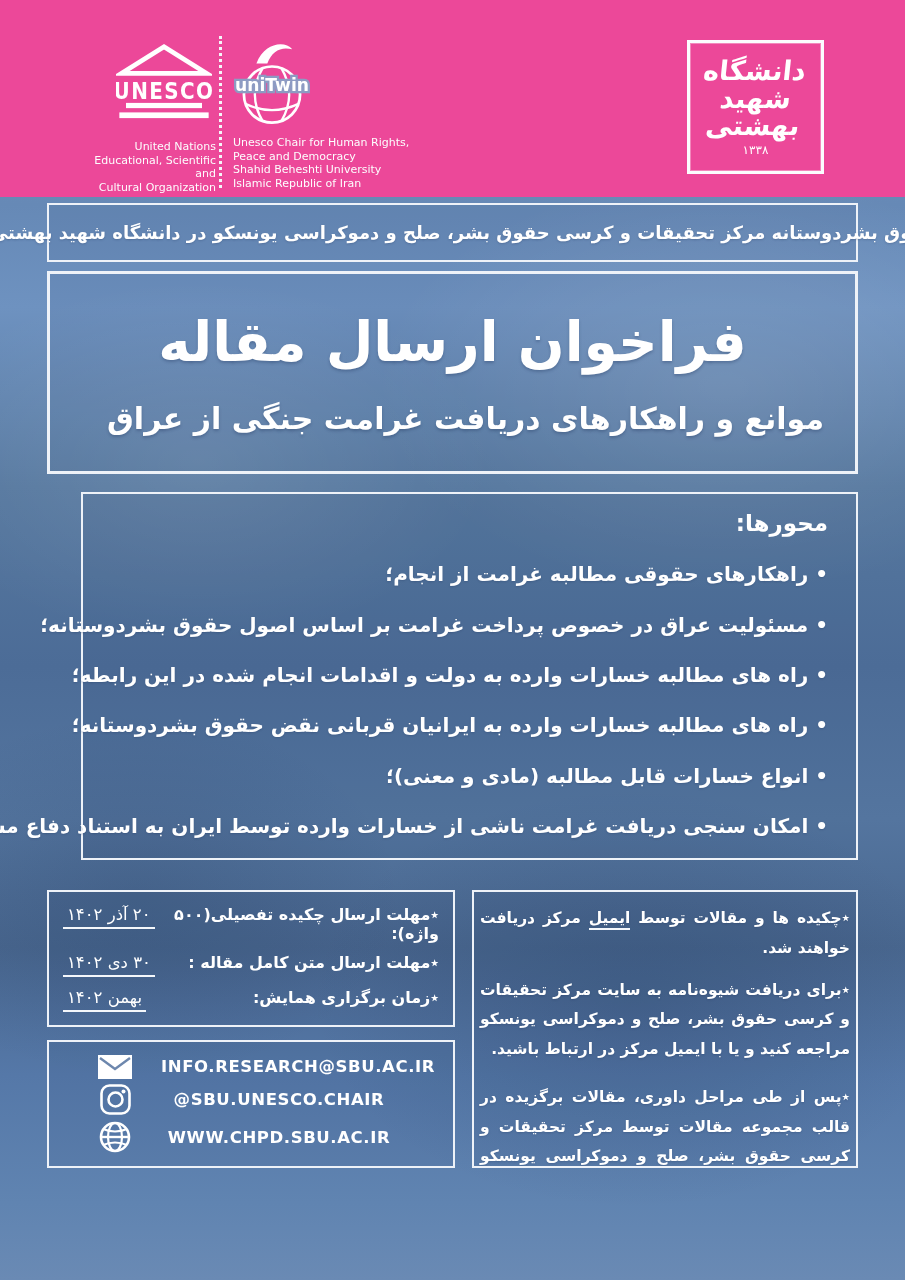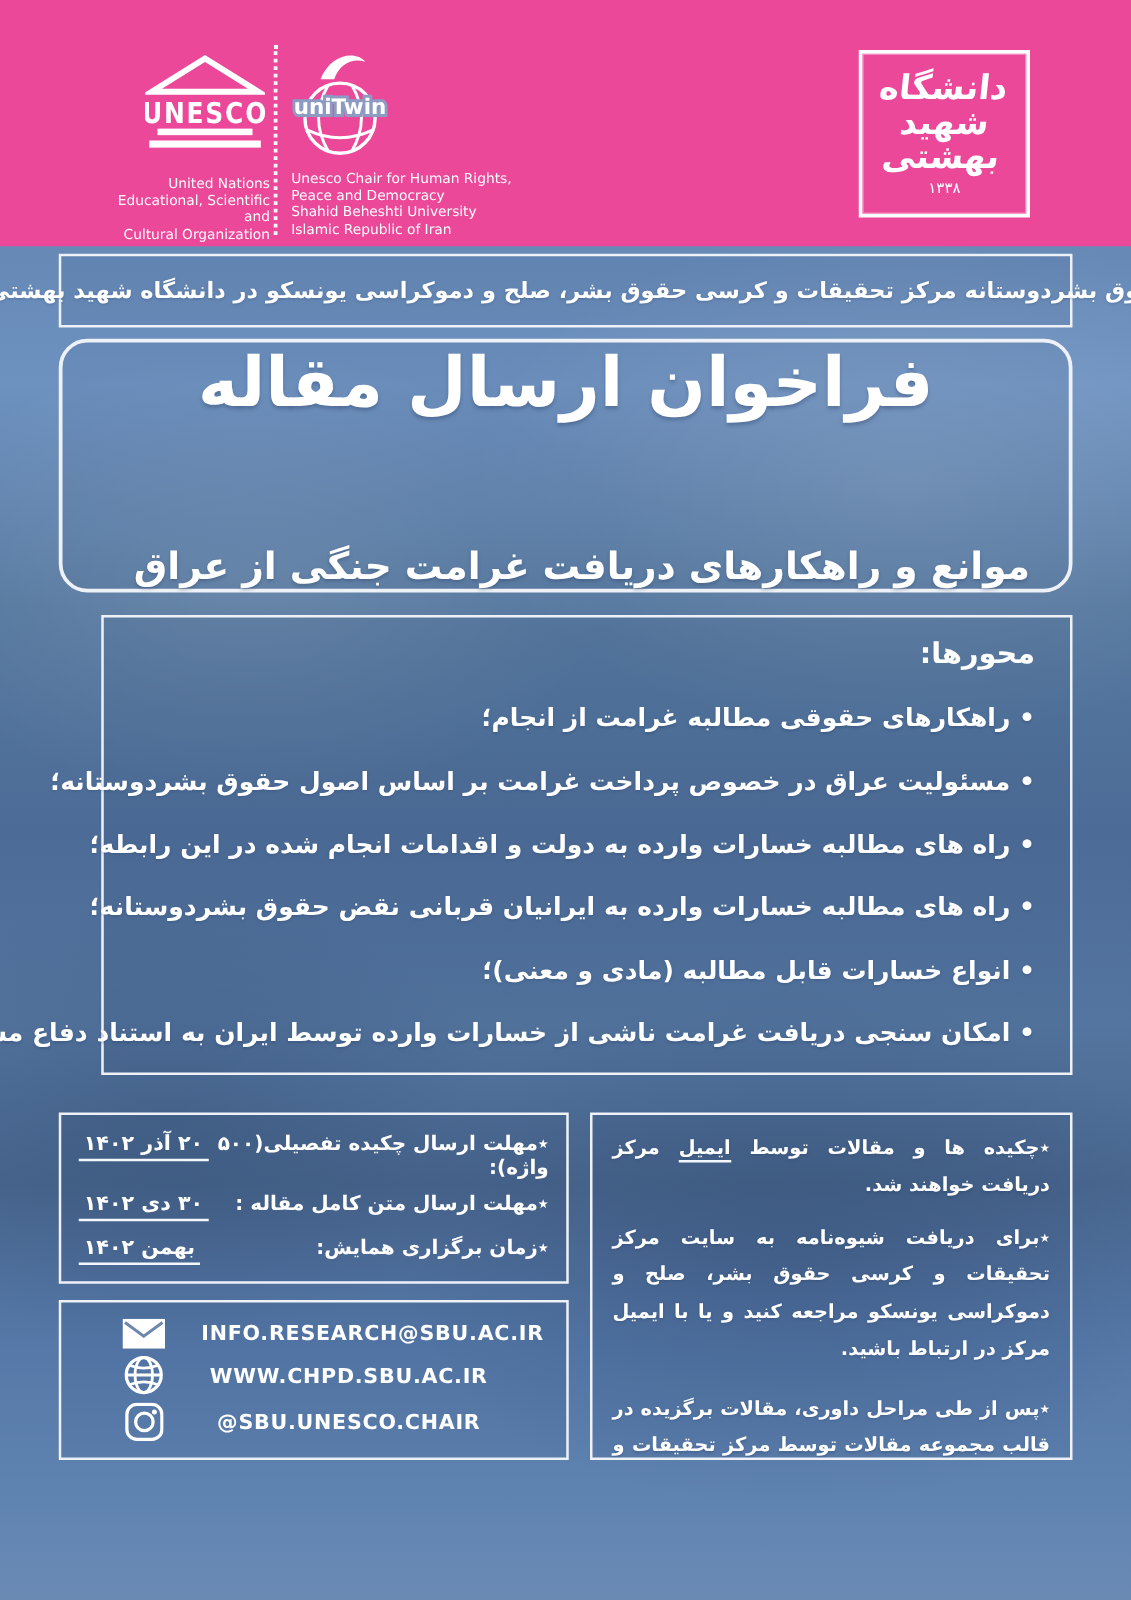--- a/index.html
+++ b/index.html
@@ -21,36 +21,36 @@
   .unitwin-block{position:absolute;left:233px;top:40px;width:180px;}
   .unitwin-caption{margin-top:4px;font-size:11px;line-height:13.5px;color:#fdfdfe;text-align:left;}
   .sbu-box{position:absolute;left:687px;top:40px;width:131px;height:128px;border:3px solid #fbfcfe;
     box-shadow:inset 0 0 0 1px rgba(255,255,255,.35);display:flex;flex-direction:column;align-items:center;justify-content:center;}
   .sbu-cal{font-size:27px;font-weight:bold;line-height:1.02;text-align:center;width:95px;transform:skewX(-6deg);}
   .sbu-year{font-size:12px;font-weight:normal;margin-top:3px;letter-spacing:2px;}
   
   .frame{position:absolute;border:2px solid #eef2f8;background:rgba(25,45,85,0.05);}
   .banner{left:47px;right:47px;top:203px;height:55px;display:flex;align-items:center;justify-content:center;}
   .banner-text{direction:rtl;font-weight:bold;font-size:18px;white-space:nowrap;letter-spacing:-0.2px;text-shadow:0 1px 2px rgba(30,50,90,.25);}
-  .title-box{left:47px;right:47px;top:271px;height:197px;border-width:3px;display:flex;flex-direction:column;align-items:center;justify-content:space-between;gap:27px;border-radius:23px;}
+  .title-box{left:47px;right:47px;top:271px;height:197px;border-width:3px;display:flex;flex-direction:column;align-items:center;justify-content:center;gap:27px;}
   .page-title{direction:rtl;font-weight:bold;font-size:55px;text-shadow:0 2px 3px rgba(30,50,90,.3);}
   .page-subtitle{direction:rtl;font-weight:bold;font-size:30px;text-shadow:0 2px 3px rgba(30,50,90,.3);margin-left:26px;}
   .topics-box{left:47px;right:47px;top:492px;height:368px;direction:rtl;display:flex;flex-direction:column;justify-content:space-between;padding:16px 28px 20px 20px;box-sizing:border-box;margin-left:34px;}
   .topics-heading{font-weight:bold;font-size:23px;}
   .topic-item{font-weight:bold;font-size:20px;white-space:nowrap;text-shadow:0 1px 2px rgba(30,50,90,.25);}
   
   .deadlines-box{left:47px;top:890px;width:408px;height:137px;direction:rtl;display:flex;flex-direction:column;justify-content:space-around;padding:8px 14px;box-sizing:border-box;}
   .deadline-row{display:flex;justify-content:space-between;align-items:baseline;}
   .deadline-label{font-weight:bold;font-size:16px;}
-  .deadline-value{font-weight:bold;font-size:16.5px;border-bottom:2px solid #f4f7fb;padding:0 4px 3px 4px;white-space:nowrap;}
+  .deadline-value{font-weight:normal;font-size:16.5px;border-bottom:2px solid #f4f7fb;padding:0 4px 3px 4px;white-space:nowrap;}
   .contact-box{left:47px;top:1040px;width:408px;height:128px;display:flex;flex-direction:column;justify-content:space-around;padding:10px 0;box-sizing:border-box;}
   .contact-row{display:flex;align-items:center;}
   .contact-icon{width:36px;display:flex;justify-content:center;margin-left:48px;flex:0 0 36px;}
   .contact-text{flex:1;text-align:center;font-weight:bold;font-size:16.5px;letter-spacing:0.6px;margin-right:56px;padding-left:28px;}
-  .notes-box{left:472px;top:890px;width:386px;height:278px;direction:rtl;padding:12px 16px;box-sizing:border-box;overflow:hidden;}
+  .notes-box{left:472px;top:890px;width:386px;height:278px;direction:rtl;padding:12px 6px;box-sizing:border-box;overflow:hidden;}
   .note{font-weight:bold;font-size:15.5px;line-height:1.92;text-align:justify;margin-bottom:12px;text-shadow:0 1px 2px rgba(30,50,90,.25);}
   .note .u{border-bottom:2px solid #f4f7fb;padding-bottom:1px;}
   svg{display:block;}
 </style>
 </head>
 <body>
 
 <div class="top-band">
 
   <div class="unesco-block">
@@ -132,39 +132,39 @@
     <span class="contact-icon">
       <svg width="34" height="24" viewBox="0 0 34 24">
         <rect x="0" y="0" width="34" height="24" fill="#ffffff"></rect>
         <polyline points="2,3 17,14 32,3" fill="none" stroke="#6d87ad" stroke-width="2.4"></polyline>
       </svg>
     </span>
     <span class="contact-text">INFO.RESEARCH@SBU.AC.IR</span>
   </div>
   <div class="contact-row">
     <span class="contact-icon">
+      <svg width="31" height="31" viewBox="0 0 31 31">
+        <rect x="1.5" y="1.5" width="28" height="28" rx="8" fill="none" stroke="#ffffff" stroke-width="2.6"></rect>
+        <circle cx="15.5" cy="15.5" r="7" fill="none" stroke="#ffffff" stroke-width="2.6"></circle>
+        <circle cx="23.5" cy="7.5" r="2" fill="#ffffff"></circle>
+      </svg>
+    </span>
+    <span class="contact-text">@SBU.UNESCO.CHAIR</span>
+  </div>
+  <div class="contact-row">
+    <span class="contact-icon">
       <svg width="32" height="32" viewBox="0 0 32 32">
         <circle cx="16" cy="16" r="14" fill="none" stroke="#ffffff" stroke-width="2.6"></circle>
         <line x1="2" y1="16" x2="30" y2="16" stroke="#ffffff" stroke-width="2.4"></line>
         <path d="M4 8 Q16 13 28 8" fill="none" stroke="#ffffff" stroke-width="2.2"></path>
         <path d="M4 24 Q16 19 28 24" fill="none" stroke="#ffffff" stroke-width="2.2"></path>
         <ellipse cx="16" cy="16" rx="7" ry="14" fill="none" stroke="#ffffff" stroke-width="2.2"></ellipse>
       </svg>
     </span>
     <span class="contact-text">WWW.CHPD.SBU.AC.IR</span>
   </div>
-  <div class="contact-row">
-    <span class="contact-icon">
-      <svg width="31" height="31" viewBox="0 0 31 31">
-        <rect x="1.5" y="1.5" width="28" height="28" rx="8" fill="none" stroke="#ffffff" stroke-width="2.6"></rect>
-        <circle cx="15.5" cy="15.5" r="7" fill="none" stroke="#ffffff" stroke-width="2.6"></circle>
-        <circle cx="23.5" cy="7.5" r="2" fill="#ffffff"></circle>
-      </svg>
-    </span>
-    <span class="contact-text">@SBU.UNESCO.CHAIR</span>
-  </div>
 </div>
 
 <div class="frame notes-box">
   <div class="note"><span>٭چکیده ها و مقالات توسط </span><span class="u">ایمیل</span><span> مرکز دریافت خواهند شد.</span></div>
   <div class="note" style="margin-bottom:18px;">٭برای دریافت شیوه‌نامه به سایت مرکز تحقیقات و کرسی حقوق بشر، صلح و دموکراسی یونسکو مراجعه کنید و یا با ایمیل مرکز در ارتباط باشید.</div>
   <div class="note">٭پس از طی مراحل داوری، مقالات برگزیده در قالب مجموعه مقالات توسط مرکز تحقیقات و کرسی حقوق بشر، صلح و دموکراسی یونسکو دانشگاه شهید بهشتی منتشر شده و از نویسنده مقاله برتر به عنوان سخنران دعوت خواهد شد.</div>
 </div>
 
 </body></html>

